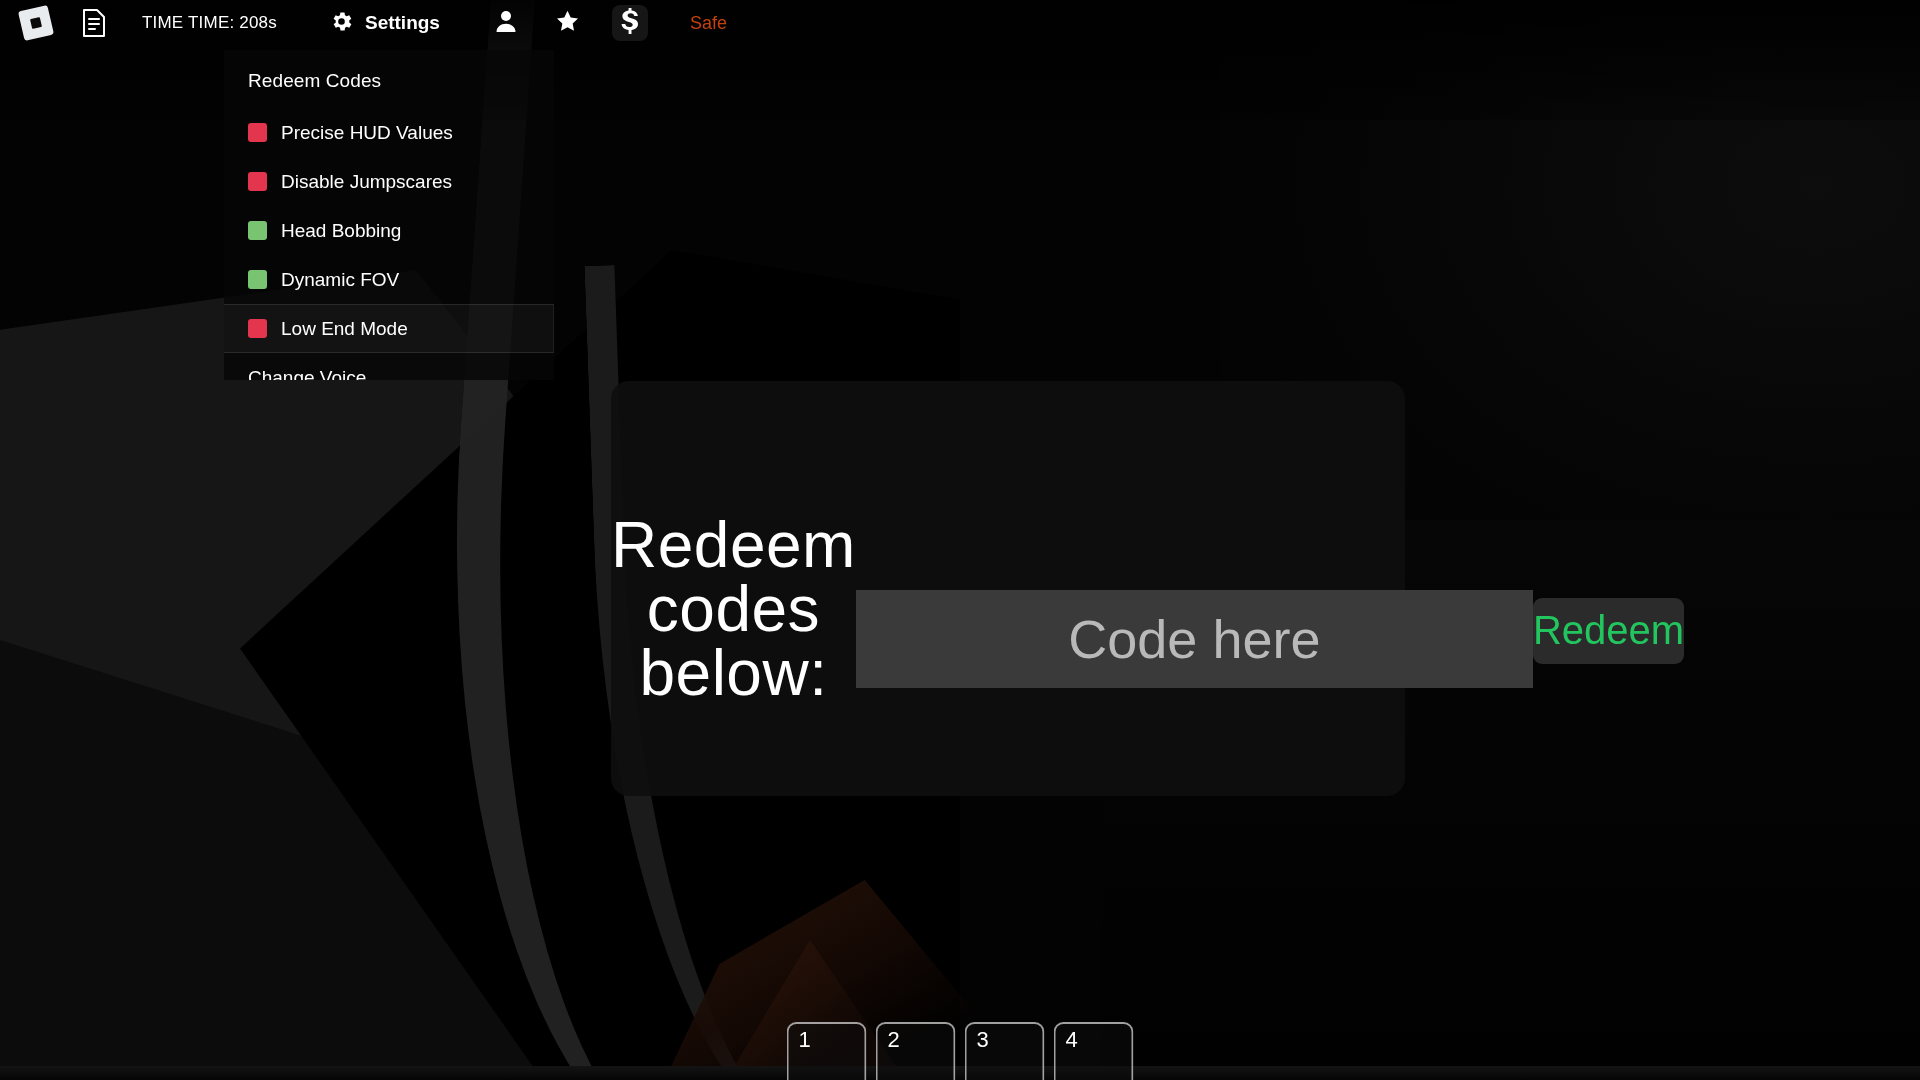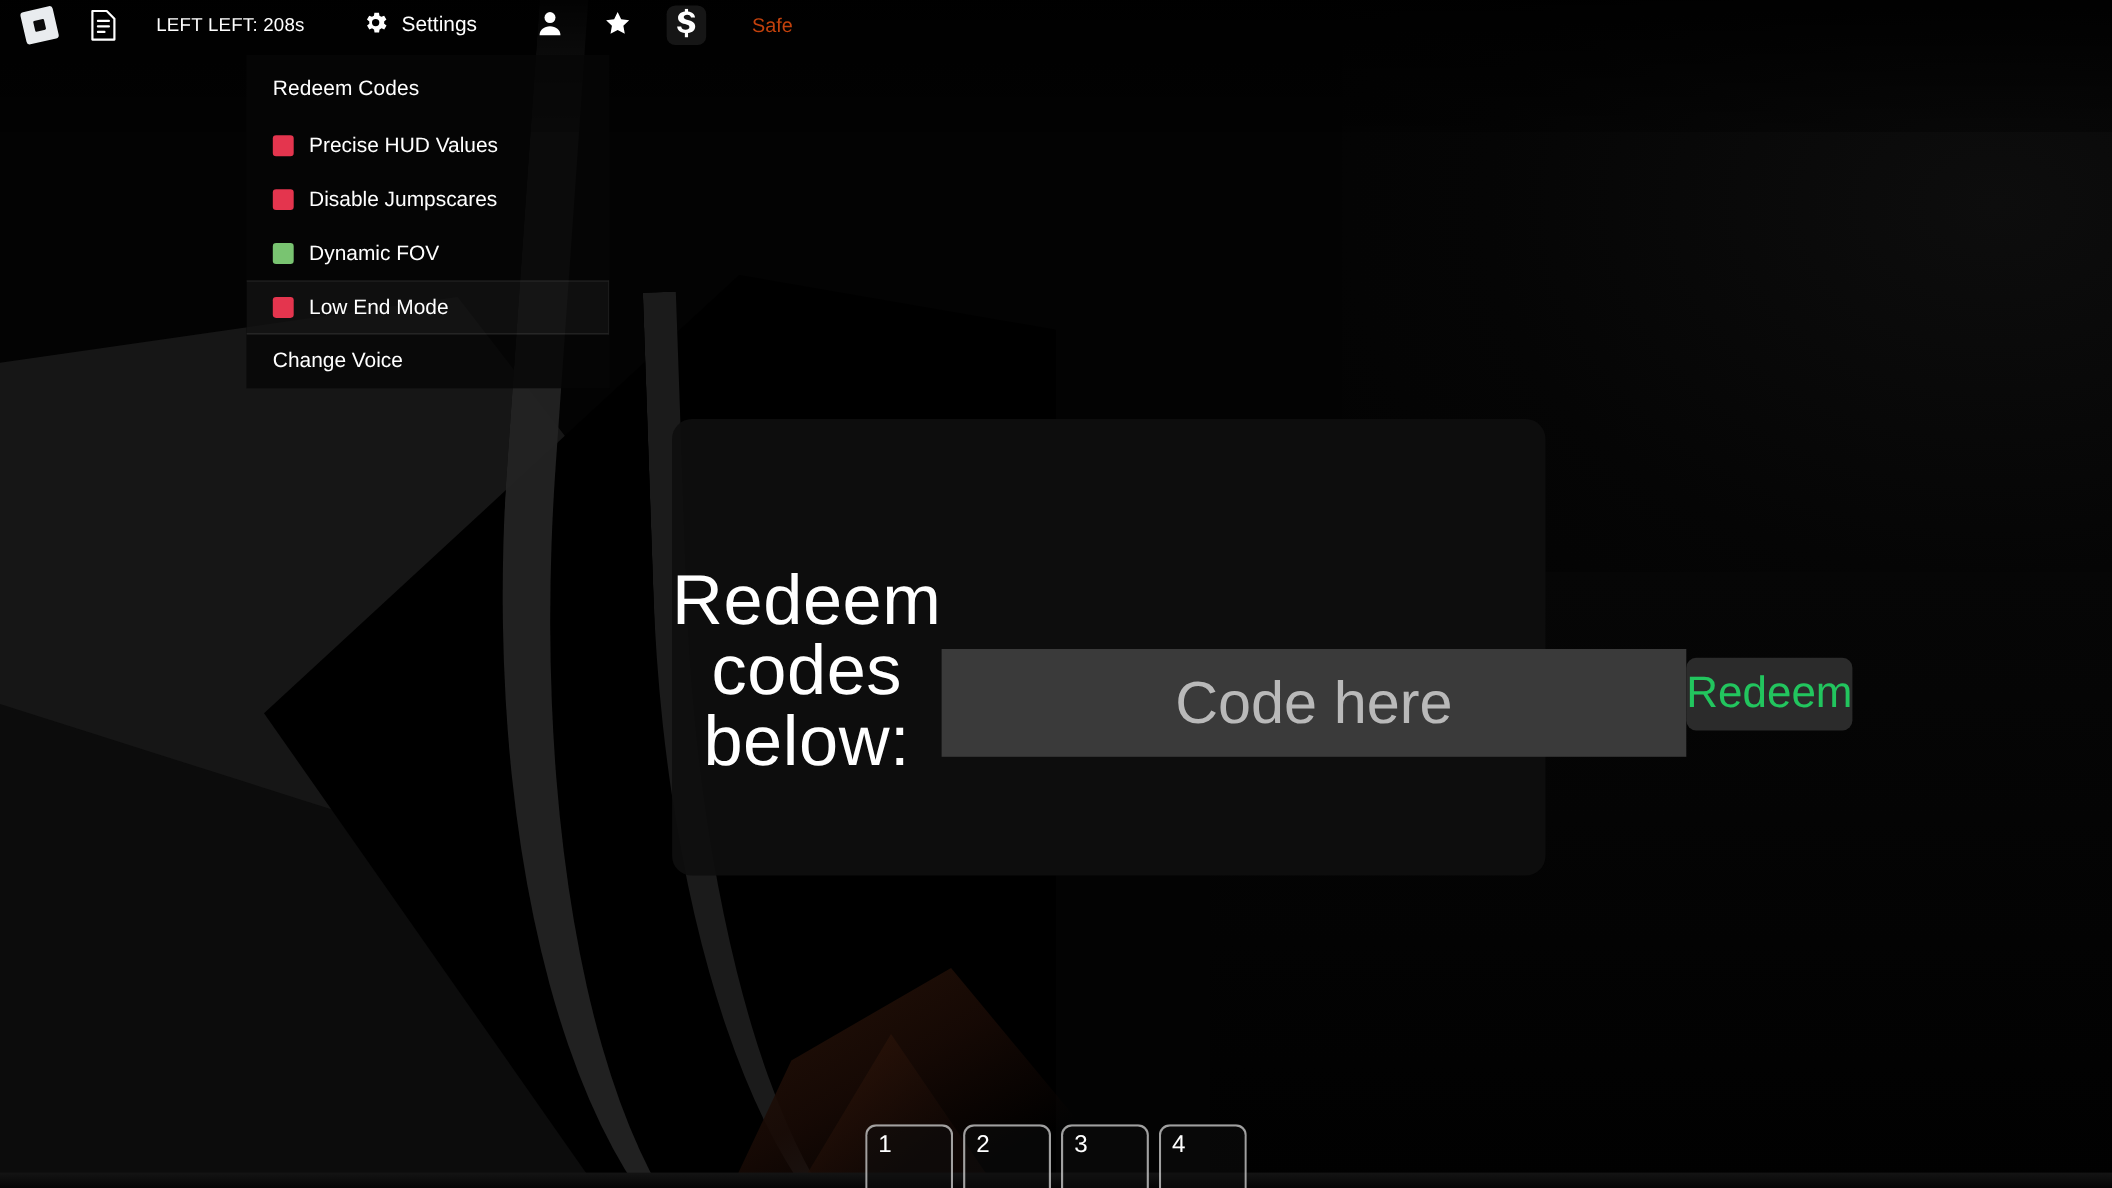--- a/index.html
+++ b/index.html
@@ -134,21 +134,21 @@
   .chat-icon { width:26px; height:30px; }
   .time-left {
     color:#fff; font-size:17px; letter-spacing:.2px;
     white-space:nowrap;
     margin-right:52px;
   }
   .settings-group {
     display:flex; align-items:center; gap:11px;
     margin-right:48px; cursor:pointer;
   }
-  .settings-label { color:#fff; font-size:19px; }
+  .settings-label { color:#fff; font-size:19px;font-weight:bold; }
   .tb-icon-btn { margin-right:26px; }
   .tb-icon-btn.selected {
     background:rgba(255,255,255,.085);
   }
   .safe-label {
     color:#c2410c; font-size:18px; margin-left:16px;
   }
 
   
   #settings-menu {
@@ -285,21 +285,21 @@
     <span class="chat-icon">
       <svg width="26" height="30" viewBox="0 0 26 30" fill="none">
         <path d="M3 2h13l7 7v19H3z" stroke="#fff" stroke-width="2" stroke-linejoin="round" fill="none"></path>
         <line x1="8" y1="11" x2="18" y2="11" stroke="#fff" stroke-width="2" stroke-linecap="round"></line>
         <line x1="8" y1="16" x2="18" y2="16" stroke="#fff" stroke-width="2" stroke-linecap="round"></line>
         <line x1="8" y1="21" x2="14" y2="21" stroke="#fff" stroke-width="2" stroke-linecap="round"></line>
       </svg>
     </span>
   </div>
 
-  <div class="time-left">LEFT LEFT: 208s</div>
+  <div class="time-left">TIME TIME: 208s</div>
 
   <div class="settings-group">
     <span>
       <svg width="25" height="25" viewBox="0 0 24 24" fill="#fff">
         <path d="M19.4 13a7.6 7.6 0 0 0 0-2l2-1.6-2-3.4-2.4 1a7.6 7.6 0 0 0-1.7-1l-.4-2.6H10.9l-.4 2.6a7.6 7.6 0 0 0-1.7 1l-2.4-1-2 3.4L6.5 11a7.6 7.6 0 0 0 0 2l-2 1.6 2 3.4 2.4-1c.5.4 1.1.8 1.7 1l.4 2.6h4l.4-2.6c.6-.2 1.2-.6 1.7-1l2.4 1 2-3.4-2-1.6ZM12 15.2A3.2 3.2 0 1 1 15.2 12 3.2 3.2 0 0 1 12 15.2Z"></path>
       </svg>
     </span>
     <span class="settings-label">Settings</span>
   </div>
 
@@ -337,20 +337,24 @@
   <div class="menu-row">
     <span class="swatch off"></span>
     <span class="menu-label">Precise HUD Values</span>
   </div>
 
   <div class="menu-row">
     <span class="swatch off"></span>
     <span class="menu-label">Disable Jumpscares</span>
   </div>
 
+  <div class="menu-row">
+    <span class="swatch on"></span>
+    <span class="menu-label">Head Bobbing</span>
+  </div>
 
   <div class="menu-row">
     <span class="swatch on"></span>
     <span class="menu-label">Dynamic FOV</span>
   </div>
 
   <div class="menu-row highlight">
     <span class="swatch off"></span>
     <span class="menu-label">Low End Mode</span>
   </div>

